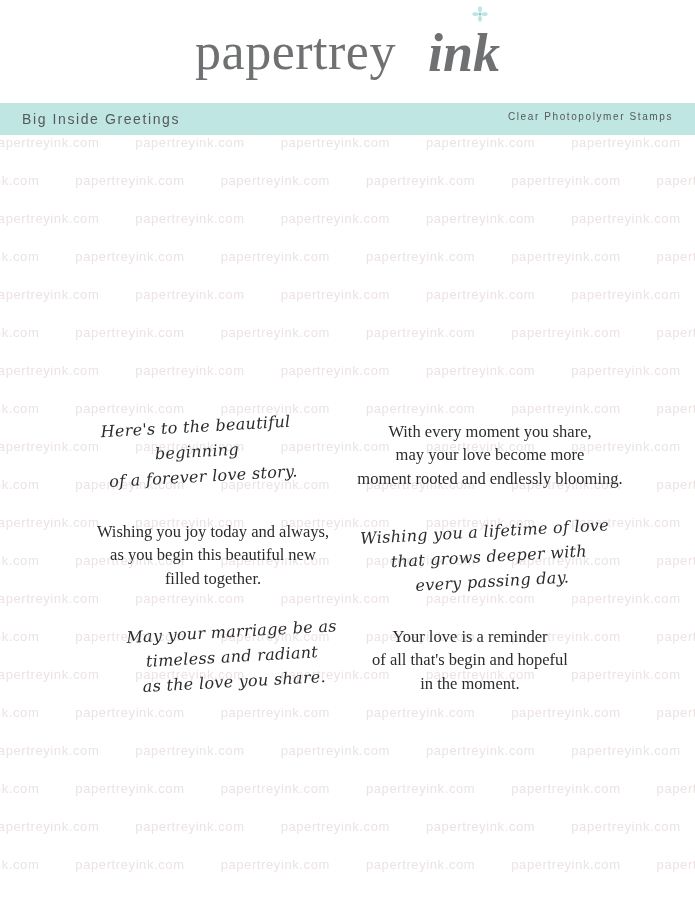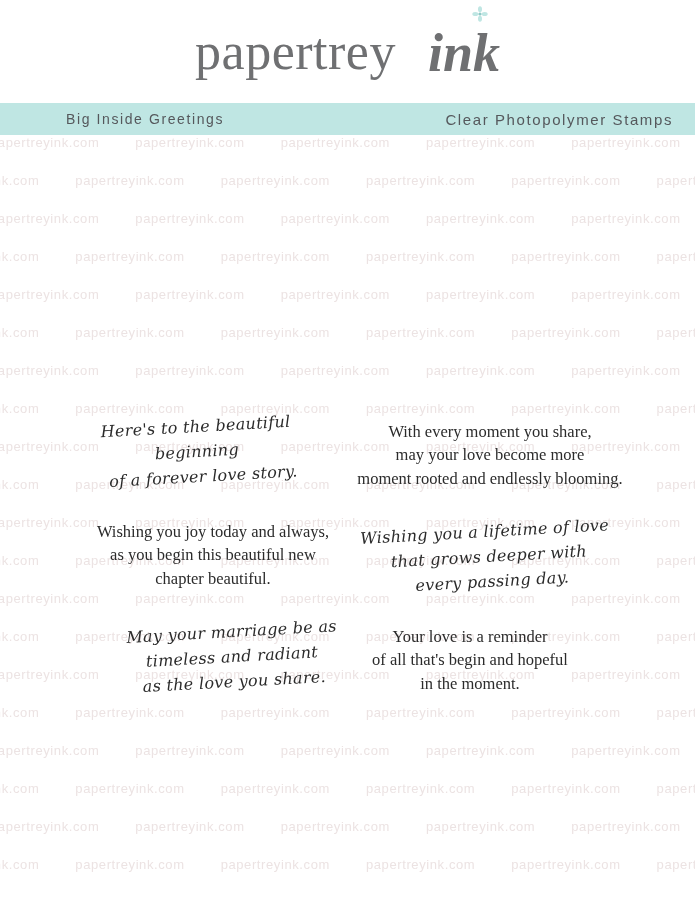--- a/index.html
+++ b/index.html
@@ -68,28 +68,27 @@
     background: #bfe6e3;
   }
   .band-left {
     position: absolute;
     left: 22px;
     top: 8px;
     font-family: "Liberation Sans", sans-serif;
     font-size: 14px;
     letter-spacing: 1.6px;
     color: #55585c;
-    margin-left: 44px;
   }
   .band-right {
     position: absolute;
     right: 22px;
     top: 8px;
     font-family: "Liberation Sans", sans-serif;
-    font-size: 15px;
+    font-size: 10px;
     letter-spacing: 1.6px;
     color: #55585c;
   }
 
   
   .watermark-field {
     position: absolute;
     top: 135px;
     left: 0;
     width: 695px;
@@ -213,21 +212,21 @@
 
   <div class="block serif" id="blk-withevery">
     <span class="ln">With every moment you share,</span>
     <span class="ln">may your love become more</span>
     <span class="ln">moment rooted and endlessly blooming.</span>
   </div>
 
   <div class="block serif" id="blk-wishjoy">
     <span class="ln">Wishing you joy today and always,</span>
     <span class="ln">as you begin this beautiful new</span>
-    <span class="ln">chapter beautiful.</span>
+    <span class="ln">filled together.</span>
   </div>
 
   <div class="block script" id="blk-wishlife">
     <span class="ln">Wishing you a lifetime of love</span>
     <span class="ln">that grows deeper with</span>
     <span class="ln">every passing day.</span>
   </div>
 
   <div class="block script" id="blk-marriage">
     <span class="ln">May your marriage be as</span>

